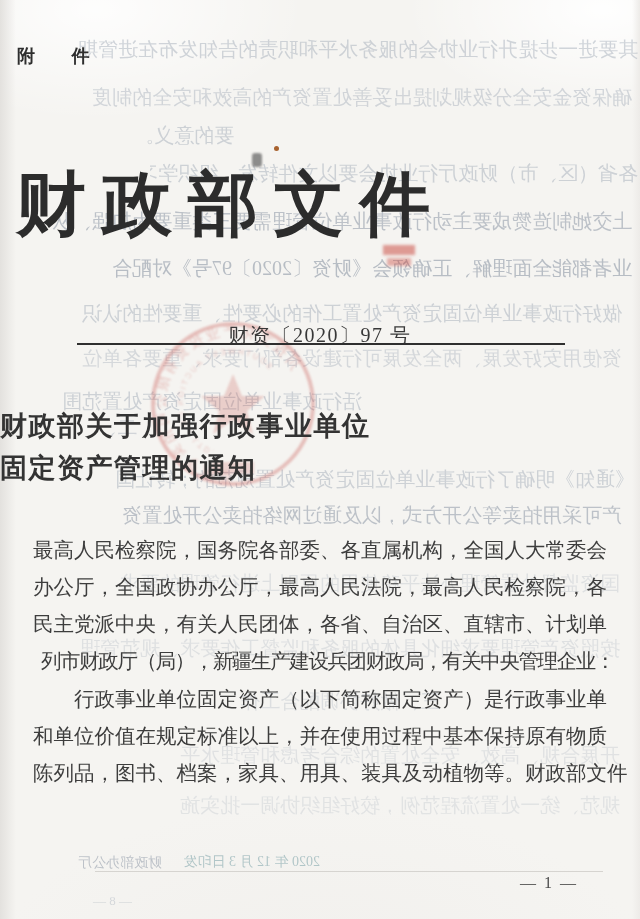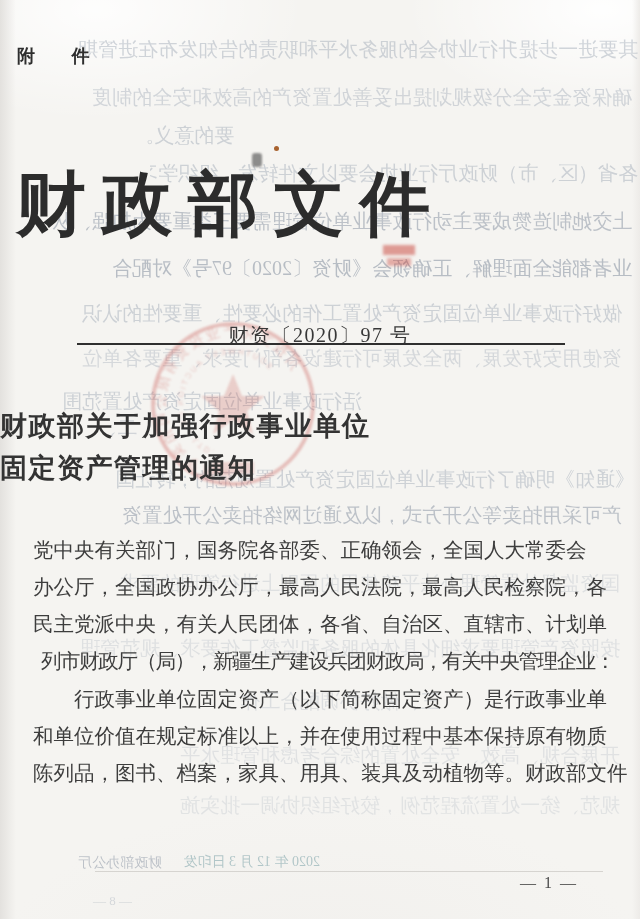--- a/index.html
+++ b/index.html
@@ -127,21 +127,21 @@
     <div class="masthead">财政部文件</div>
 
     <div class="docnum">财资〔2020〕97 号</div>
 
     <div class="rule-main"></div>
 
     <div class="notice-l1">财政部关于加强行政事业单位</div>
     <div class="notice-l2">固定资产管理的通知</div>
 
     <div class="para p1">
-      <div class="bline">党中央有关部门，国务院各部委、正确领会，全国人大常委会</div>
+      <div class="bline">最高人民检察院，国务院各部委、各直属机构，全国人大常委会</div>
       <div class="bline">办公厅，全国政协办公厅，最高人民法院，最高人民检察院，各</div>
       <div class="bline">民主党派中央，有关人民团体，各省、自治区、直辖市、计划单</div>
       <div class="bline tight">列市财政厅（局），新疆生产建设兵团财政局，有关中央管理企业：</div>
     </div>
 
     <div class="para p2">
       <div class="bline indent">行政事业单位固定资产（以下简称固定资产）是行政事业单</div>
       <div class="bline">和单位价值在规定标准以上，并在使用过程中基本保持原有物质</div>
       <div class="bline">陈列品，图书、档案，家具、用具、装具及动植物等。财政部文件</div>
     </div>

